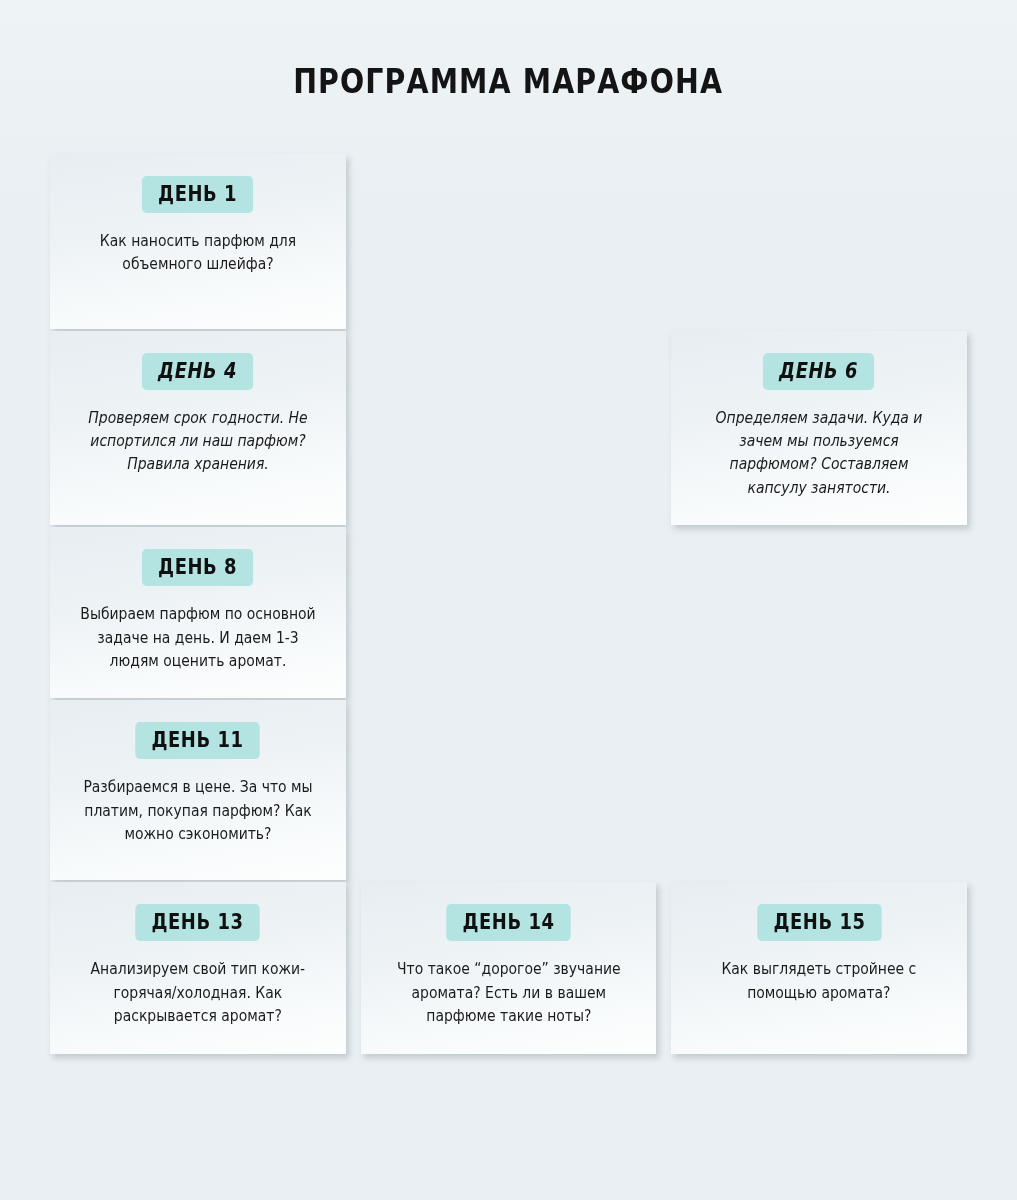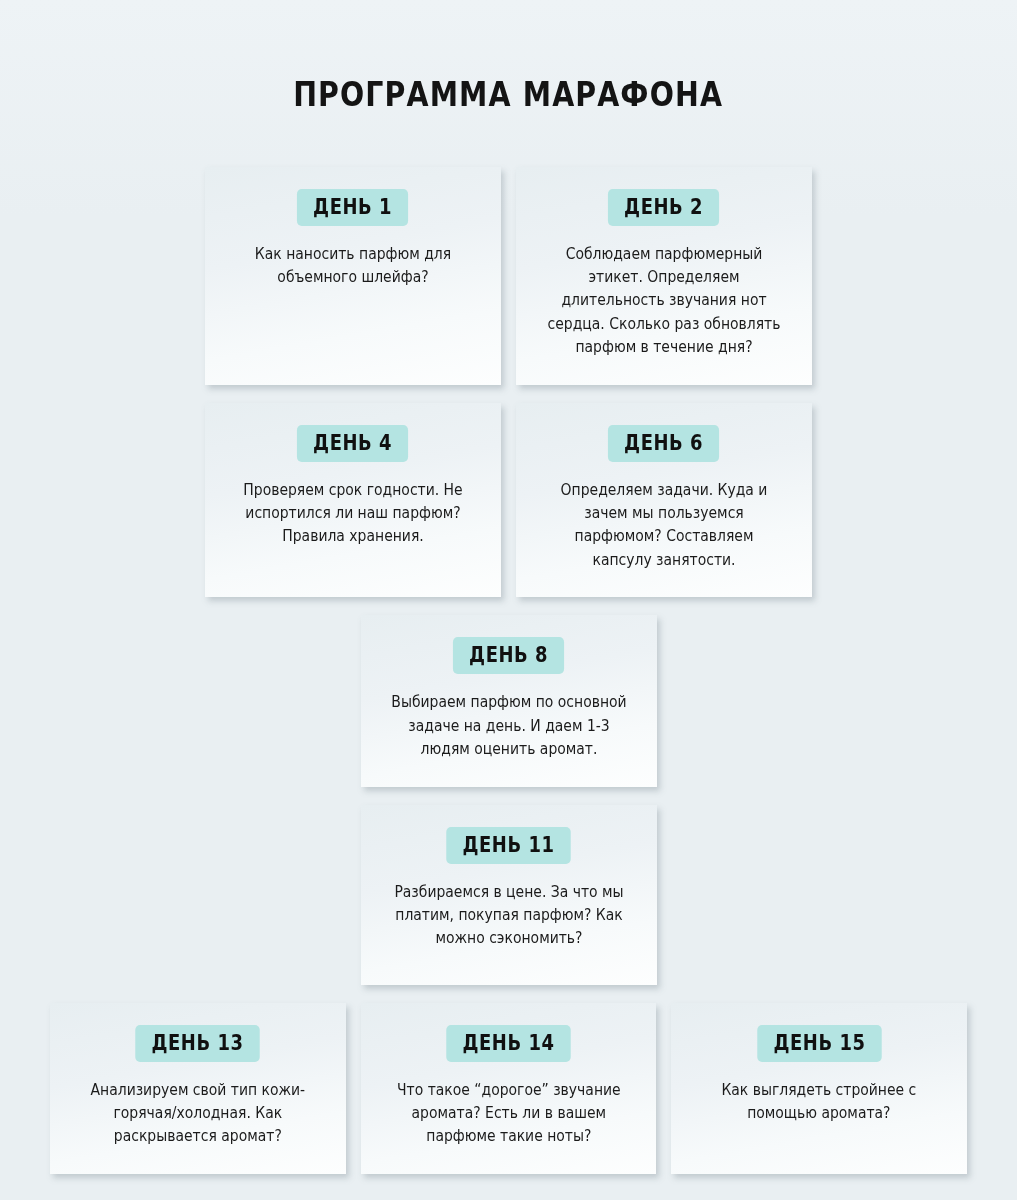--- a/index.html
+++ b/index.html
@@ -19,21 +19,21 @@
     width: 1017px;
     height: 1200px;
     background: linear-gradient(180deg, #eef3f6 0%, #e9eff2 18%, #e9eff2 100%);
     box-sizing: border-box;
   }
 
   
   .title-wrap {
     width: 100%;
     text-align: center;
-    padding-top: 51px;
+    padding-top: 38px;
   }
   .title {
     display: inline-block;
     font-family: "Liberation Sans Narrow", "DejaVu Sans Condensed", "Liberation Sans", sans-serif;
     font-weight: 700;
     font-size: 34px;
     letter-spacing: 1.2px;
     color: #141414;
     transform: scaleX(0.93);
     transform-origin: center;
@@ -41,40 +41,40 @@
   }
 
   
   .grid {
     margin-top: 30px;
     padding: 0 50px;
     box-sizing: border-box;
   }
   .row {
     display: flex;
-    justify-content: center;
+    justify-content: space-between;
     gap: 15px;
-    margin-bottom: 18px;
+    margin-bottom: 2px;
   }
 
   
   .card {
     width: 296px;
     box-sizing: border-box;
     background: linear-gradient(170deg, #e7eef1 0%, #edf2f5 38%, #f7fafb 72%, #fdfefe 100%);
     box-shadow: 3px 4px 6px rgba(120, 134, 142, 0.35);
     padding: 22px 20px 26px 20px;
     text-align: center;
     display: flex;
     flex-direction: column;
     align-items: center;
   }
 
   .row-1 .card { min-height: 175px; }
-  .row-2 .card { min-height: 155px; }
+  .row-2 .card { min-height: 155px; font-style: italic; }
   .row-3 .card { min-height: 155px; }
   .row-4 .card { min-height: 180px; }
   .row-5 .card { min-height: 155px; }
 
   
   .badge {
     display: inline-block;
     background: #b4e4e2;
     color: #101010;
     font-family: "Liberation Sans Narrow", "DejaVu Sans Condensed", "Liberation Sans", sans-serif;
@@ -109,24 +109,20 @@
     <h1 class="title">ПРОГРАММА МАРАФОНА</h1>
   </div>
 
   <div class="grid">
 
     <div class="row row-1">
       <div class="card">
         <span class="badge">ДЕНЬ 1</span>
         <div class="card-text">Как наносить парфюм для объемного шлейфа?</div>
       </div>
-      <div class="card">
-        <span class="badge">ДЕНЬ 2</span>
-        <div class="card-text">Соблюдаем парфюмерный этикет. Определяем длительность звучания нот сердца. Сколько раз обновлять парфюм в течение дня?</div>
-      </div>
     </div>
 
     <div class="row row-2">
       <div class="card">
         <span class="badge">ДЕНЬ 4</span>
         <div class="card-text">Проверяем срок годности. Не испортился ли наш парфюм? Правила хранения.</div>
       </div>
       <div class="card">
         <span class="badge">ДЕНЬ 6</span>
         <div class="card-text">Определяем задачи. Куда и зачем мы пользуемся парфюмом? Составляем капсулу занятости.</div>

